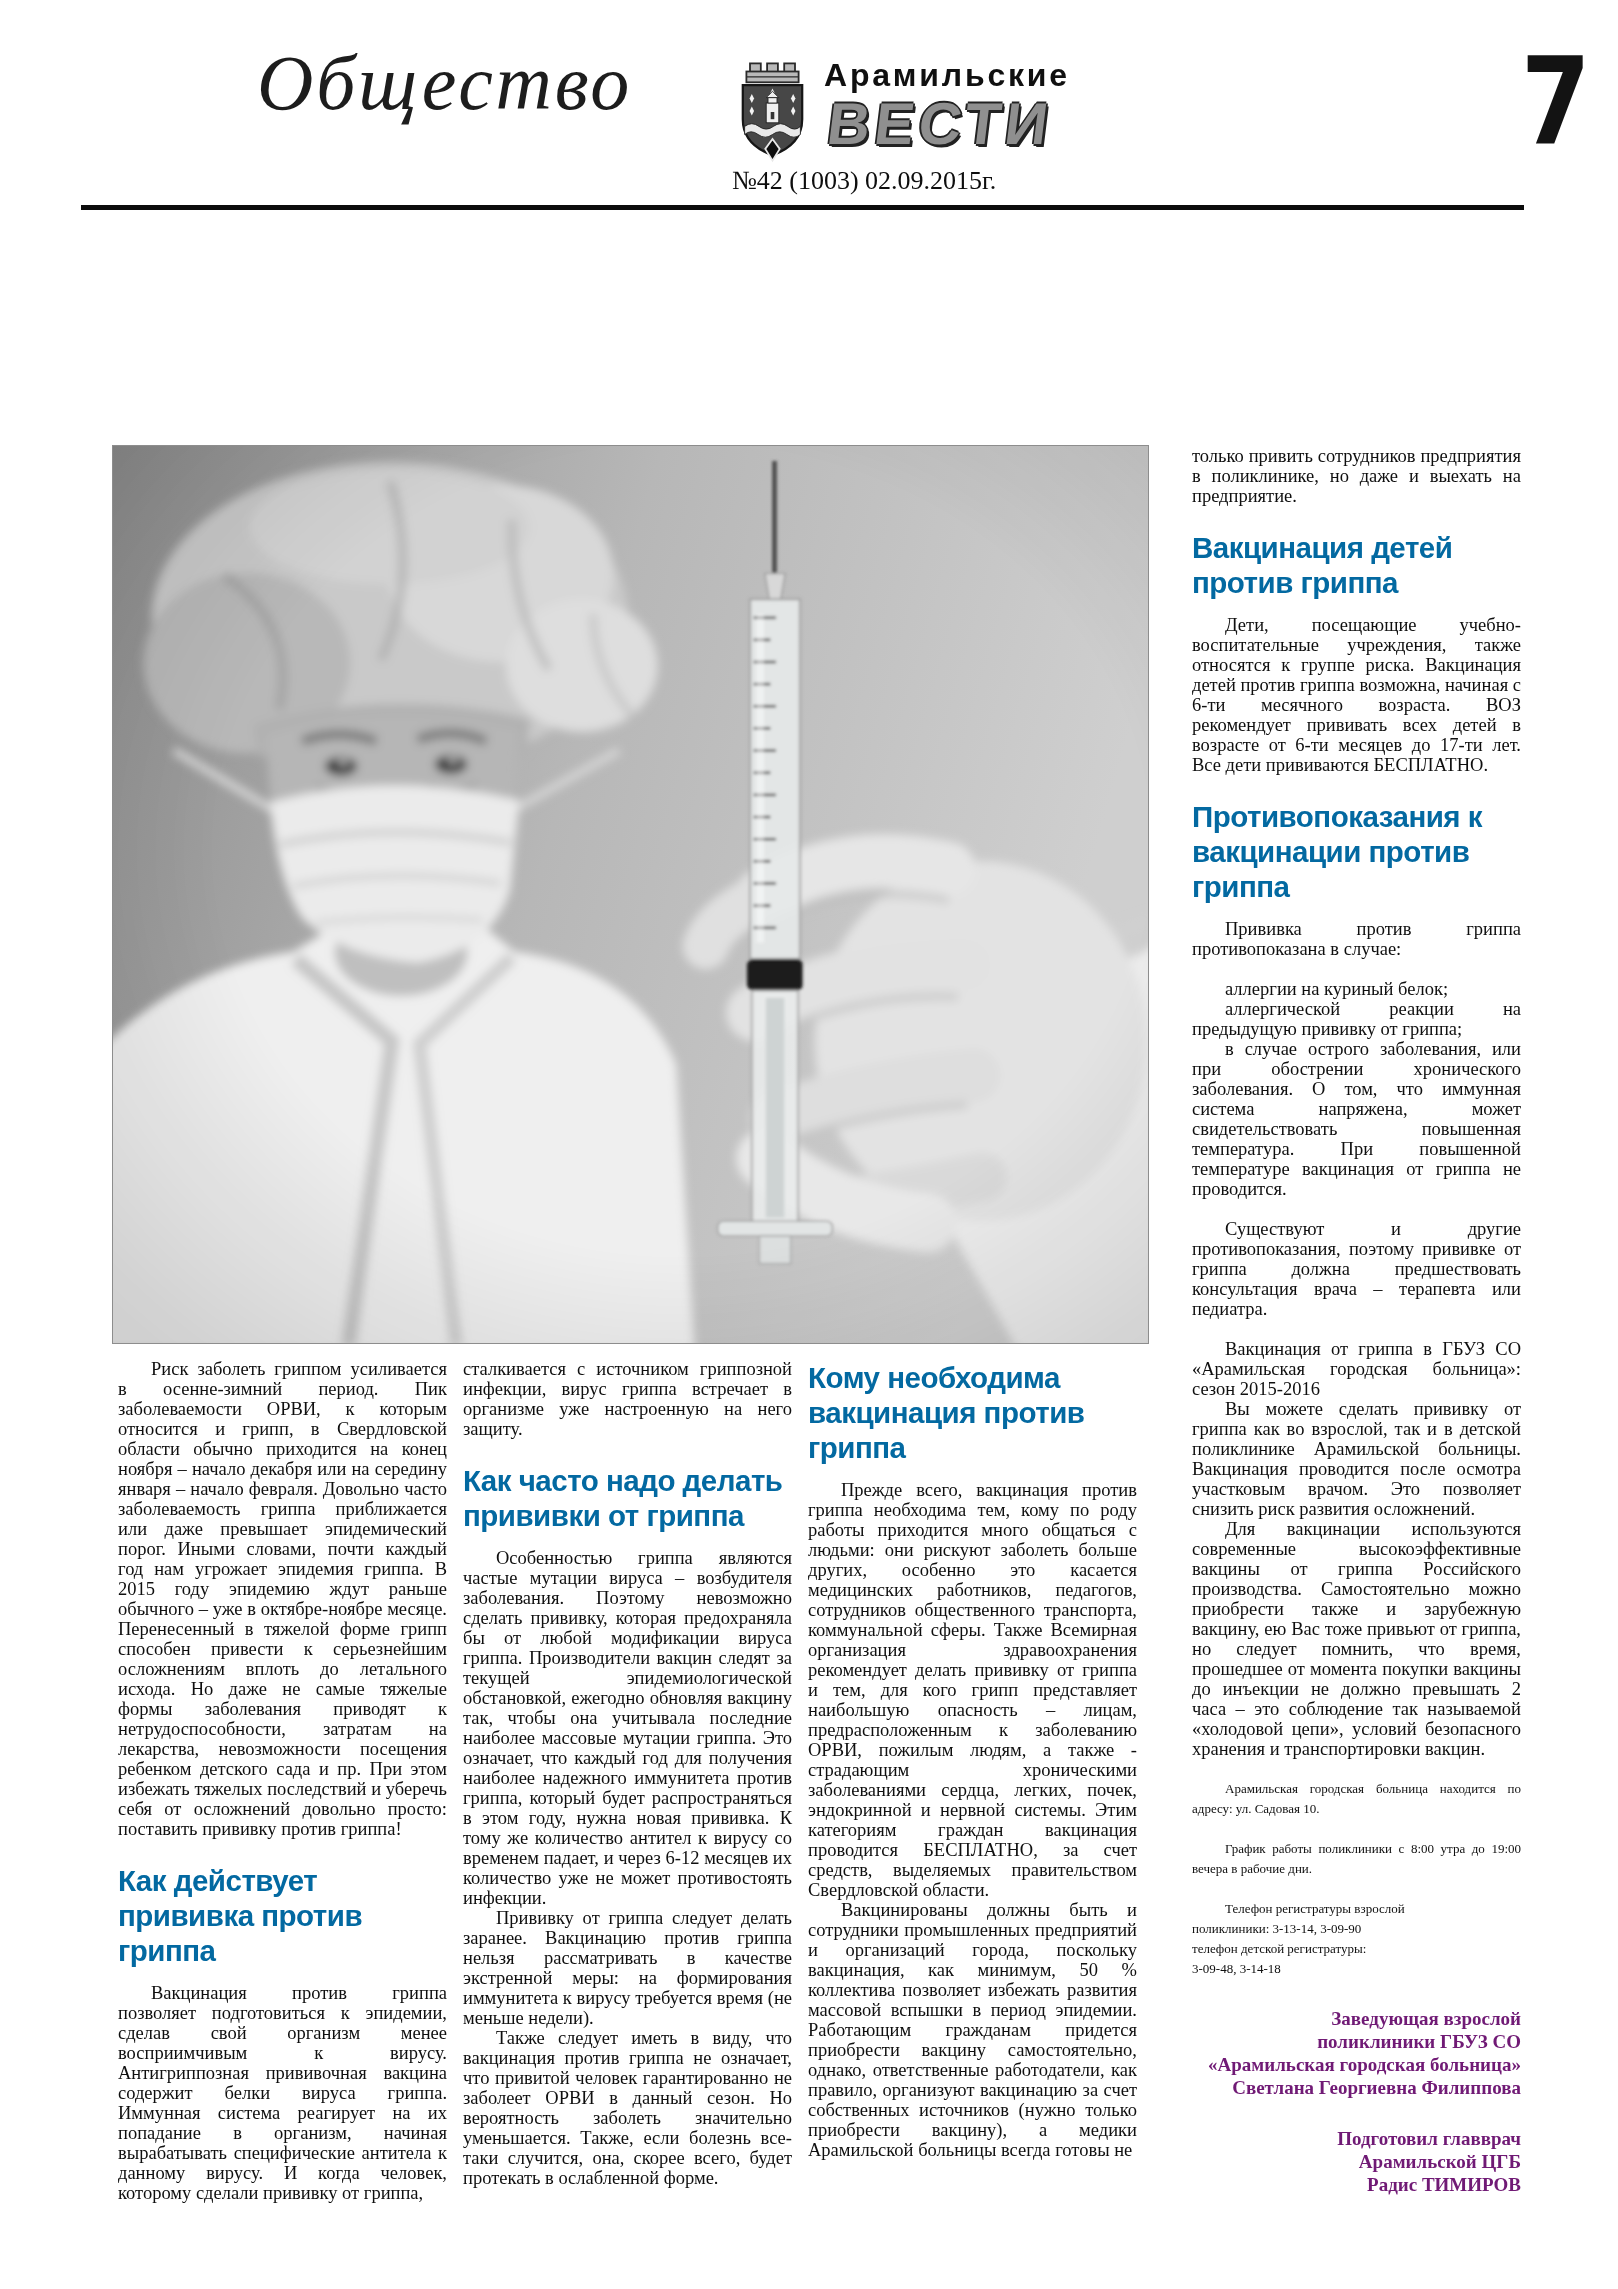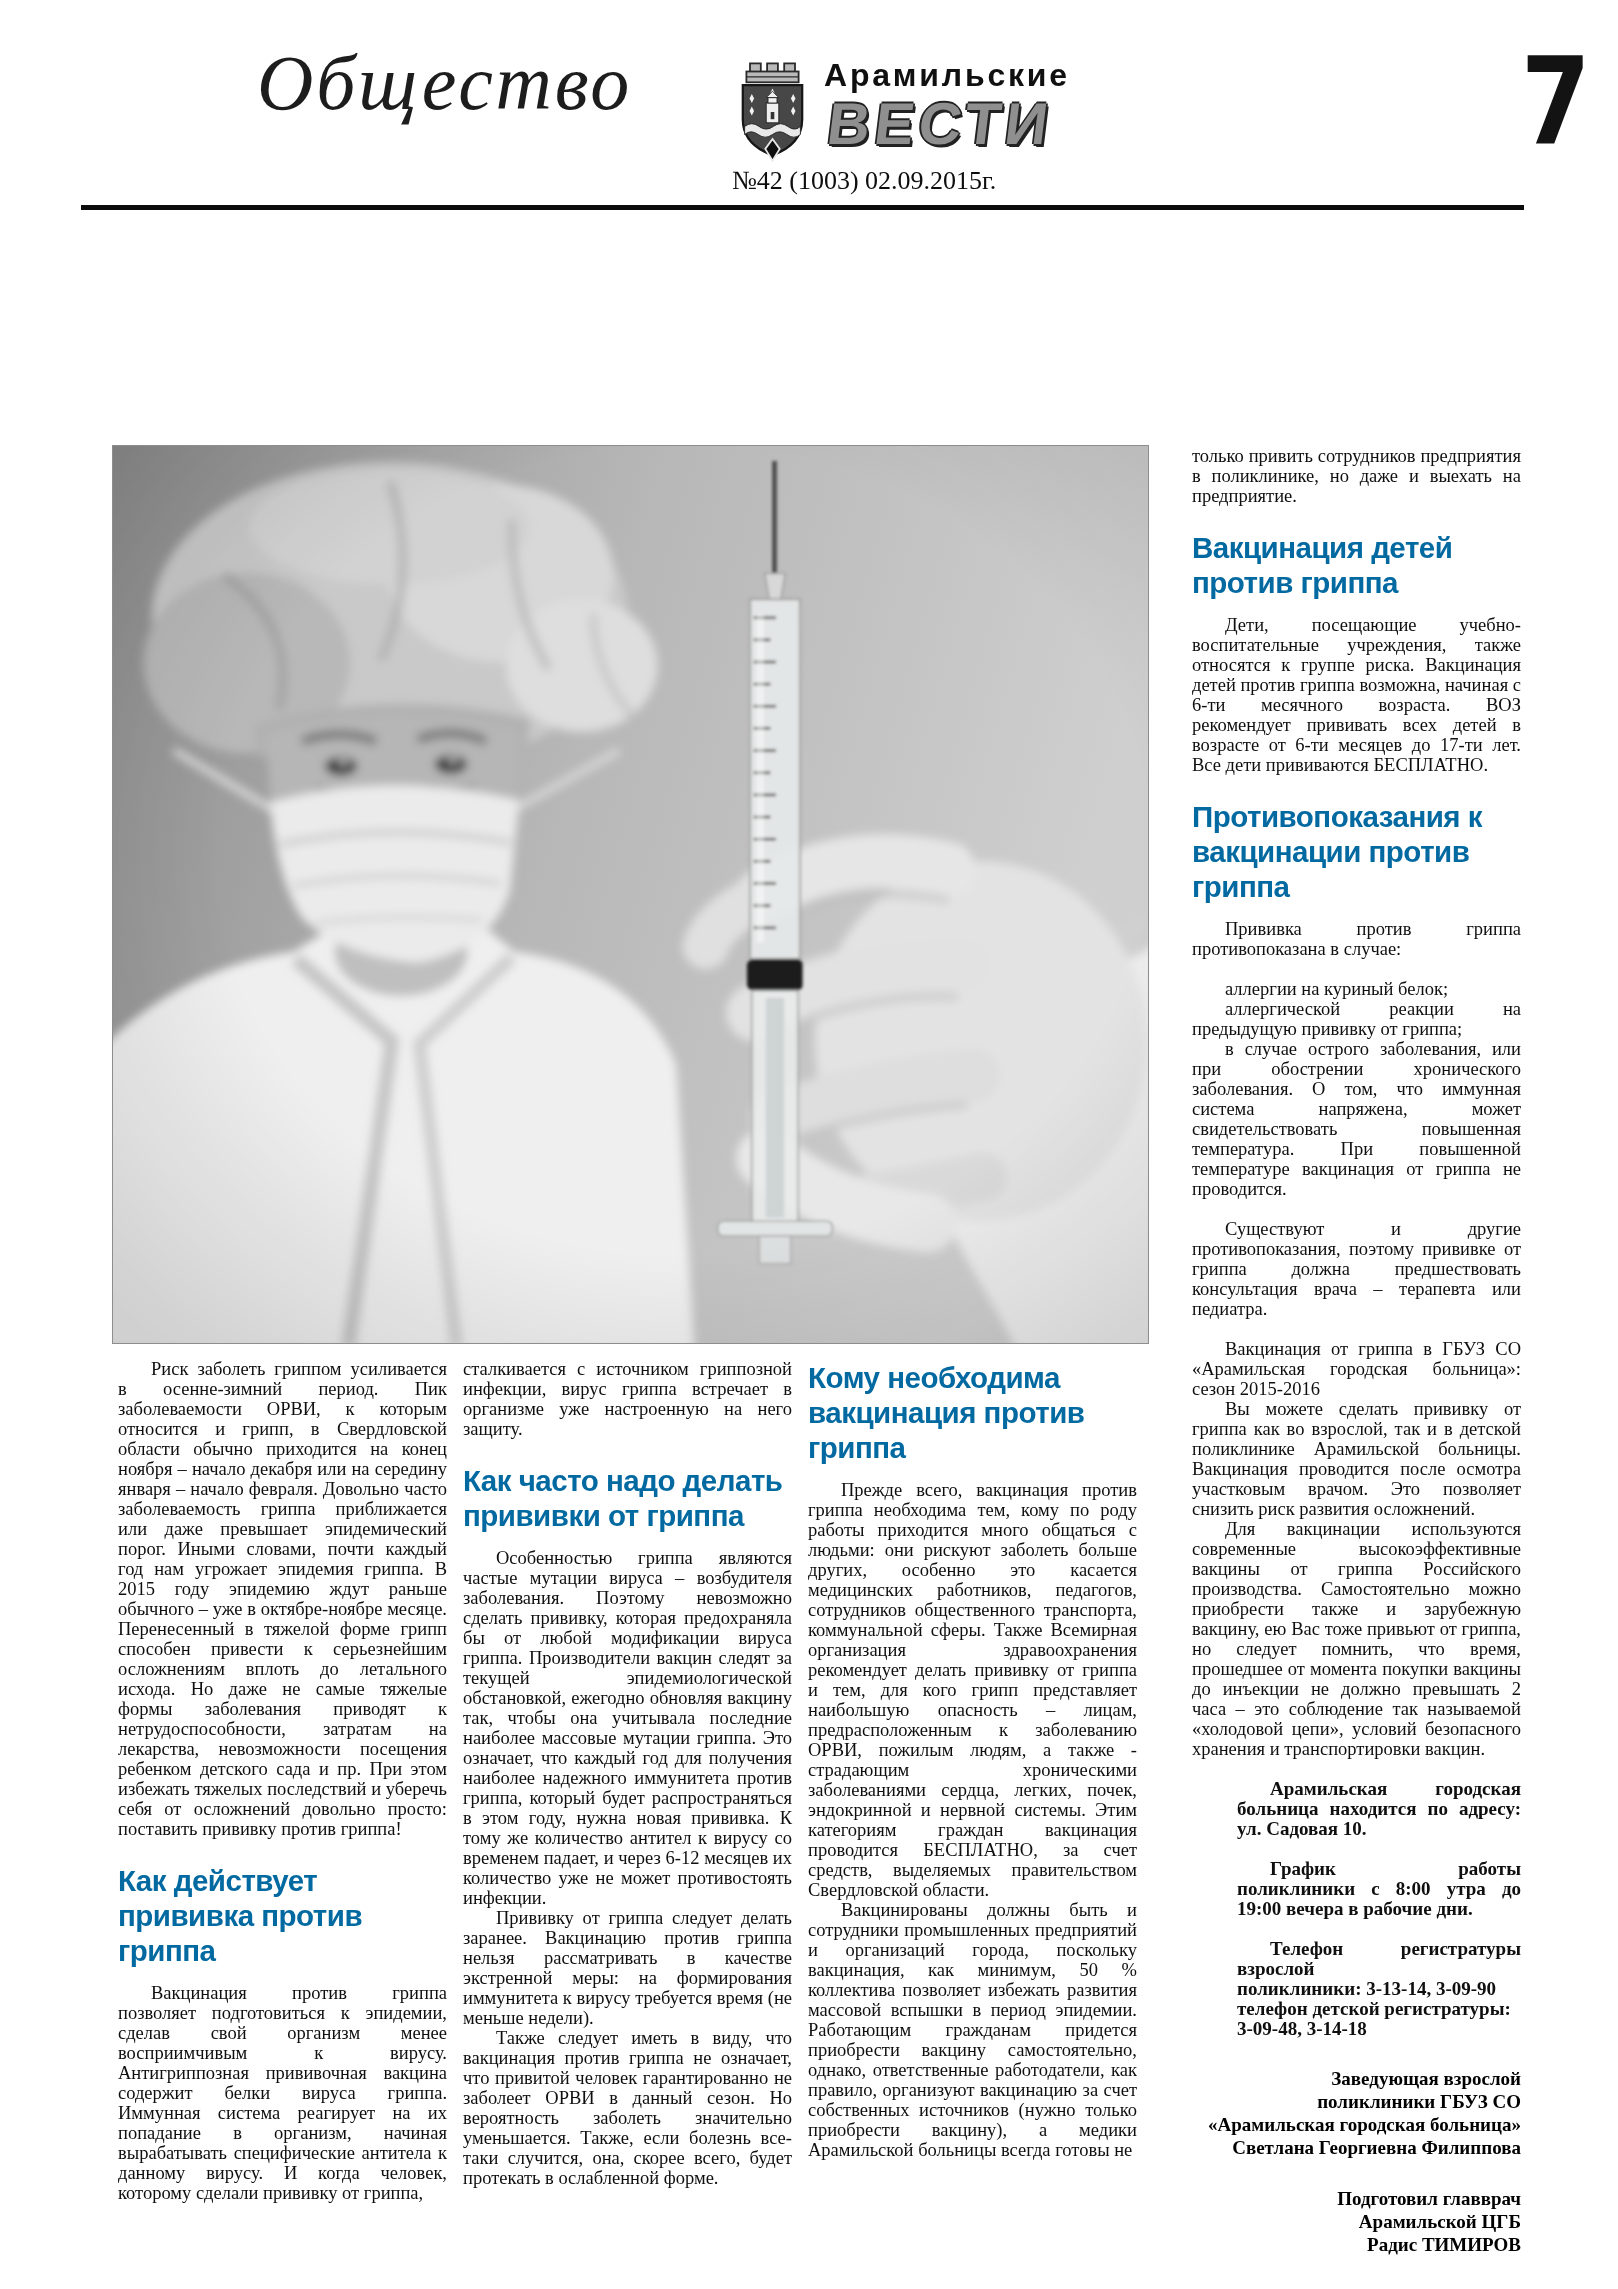--- a/index.html
+++ b/index.html
@@ -61,30 +61,30 @@
   #col-third{left:808px;top:1359px;}
   #col-right{left:1192px;top:446px;}
 
   .flow p{margin:0;}
   .flow .para{
     font:18.5px/20px "Liberation Serif","DejaVu Serif",serif;
     text-align:justify;text-indent:33px;color:#0f0f0f;
   }
   .flow .noind{text-indent:0;}
   .flow .gap{margin-top:20px;}
-  .flow .bold{font-weight:700;font-size:19px;margin-left:45px;}
+  .flow .bold{font-weight:400;font-size:13px;}
   .flow .pre{white-space:pre-line;}
   .flow .sub{
     font:700 29.5px/35px "Liberation Sans","DejaVu Sans",sans-serif;
     letter-spacing:-0.5px;color:#0369a1;margin:24px 0 14.8px;text-align:left;
   }
   .flow .sub:first-child{margin-top:1px;}
   .flow .sig{
     font:700 19px/23px "Liberation Serif",serif;
-    text-align:right;white-space:pre-line;margin-top:28px;color:#000000;
+    text-align:right;white-space:pre-line;margin-top:28px;color:#701a75;
   }
 </style>
 </head>
 <body>
 
 <div class="page">
 
   <div class="section-title">Общество</div>
 
   <div class="masthead">

